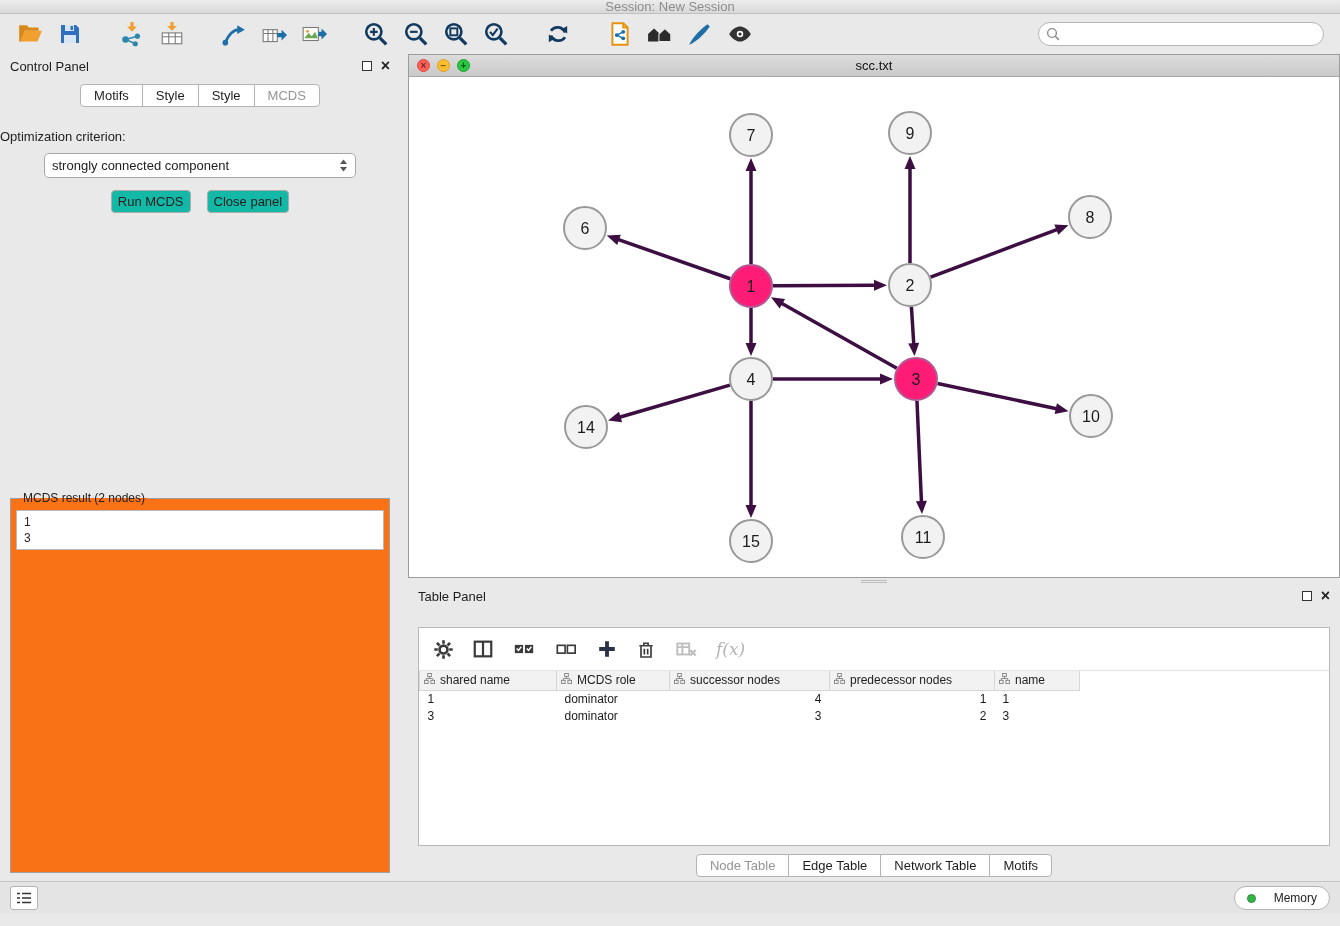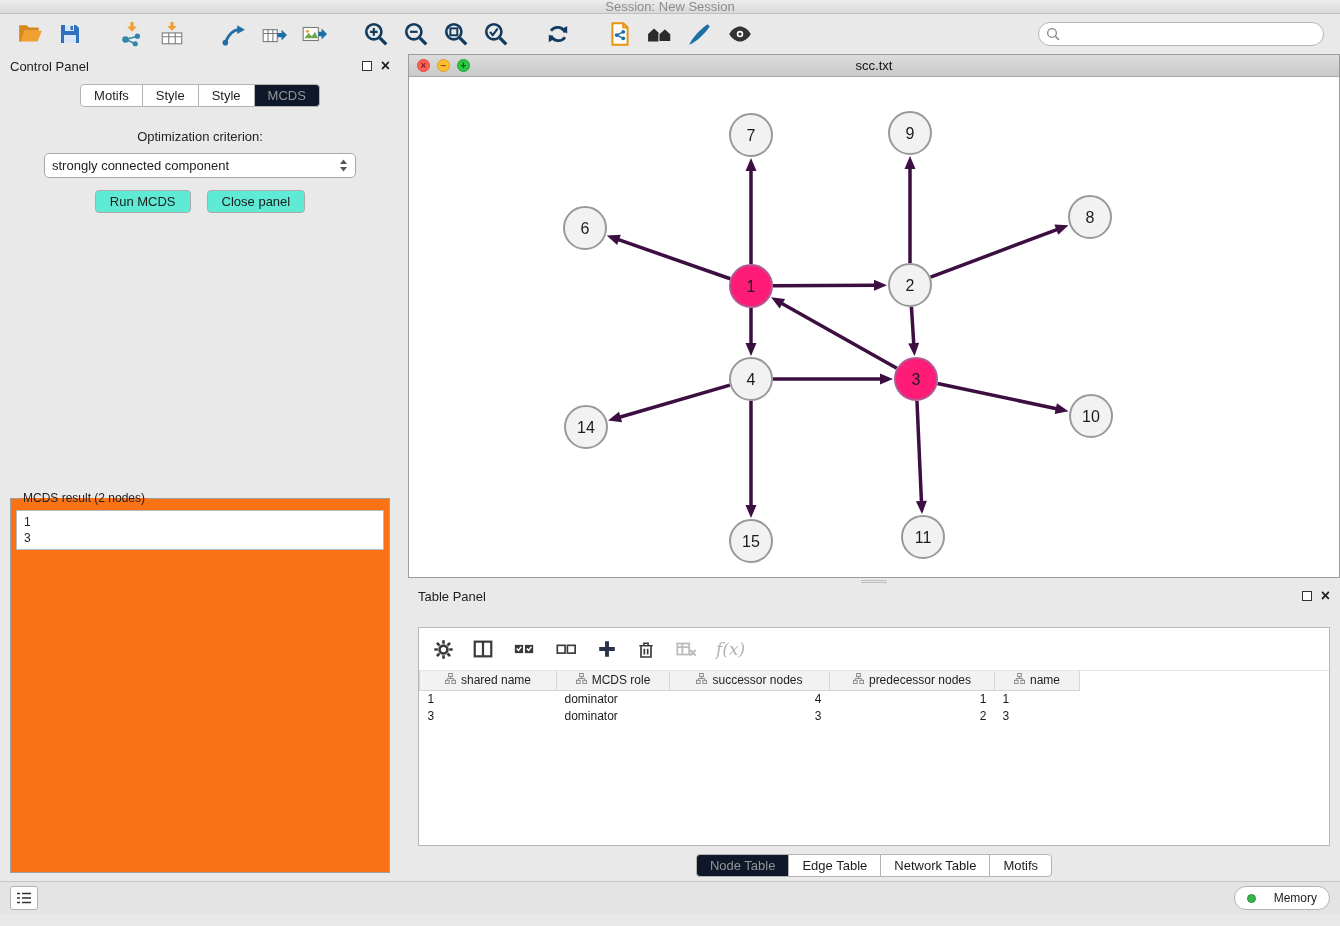--- a/index.html
+++ b/index.html
@@ -27,28 +27,28 @@
   .panel-header { height:24px; display:flex; align-items:center; padding:0 10px; font-size:13px; color:#1d1d1d; }
   .hdr-icons { margin-left:auto; display:flex; align-items:center; gap:9px; }
   .win-float { width:10px; height:10px; border:1.5px solid #333; display:inline-block; background:#fff; }
   .win-close { font-size:16px; font-weight:bold; color:#222; line-height:10px; }
 
   
   .seg-tabs { display:flex; justify-content:center; margin-top:6px; }
   .seg { border:1px solid #b4b4b4; background:#fff; padding:3px 13px; font-size:13px; margin-left:-1px; color:#1d1d1d; }
   .seg:first-child { border-radius:4px 0 0 4px; margin-left:0; }
   .seg:last-child { border-radius:0 4px 4px 0; }
-  .seg.active { background:#0f172a; color:#949494; }
-
-  .opt-label { text-align:center; font-size:13px; margin-top:22px; }
+  .seg.active { background:#ffffff; color:#949494; }
+
+  .opt-label { font-size:13px; margin-top:22px; }
   .dropdown { width:312px; height:25px; margin:9px auto 0; background:#fff; border:1px solid #a8a8a8; border-radius:5px;
               display:flex; align-items:center; padding:0 7px; font-size:13px; }
   .dd-arrows { margin-left:auto; display:flex; }
   .btn-row { display:flex; justify-content:center; gap:16px; margin-top:12px; }
-  .push-btn { background:#5eead4; border:1px solid #ababab; border-radius:4px; padding:3px 14px; font-size:13px; color:#1d1d1d; }
+  .push-btn { background:#14b8a6; border:1px solid #ababab; border-radius:4px; padding:3px 6px; font-size:13px; color:#1d1d1d; }
 
   .result-box { margin:auto 10px 8px; height:382px; border:1px solid #9f9f9f; padding:5px; background:#f97316; }
   .result-box legend { font-size:12px; padding:0 3px; margin-left:4px; }
   .result-inner { background:#fff; border:1px solid #b9b9b9; height:100%; font-size:12px; padding:3px 7px; line-height:16px; overflow:hidden; }
 
   
   .net-window { height:524px; border:1px solid #9c9c9c; background:#fff; display:flex; flex-direction:column; }
   .net-titlebar { height:22px; background:linear-gradient(#dcdcdc,#c9c9c9); border-bottom:1px solid #a8a8a8;
                   display:flex; align-items:center; padding:0 8px; position:relative; }
   .traffic { display:flex; gap:7px; }
@@ -65,21 +65,21 @@
 
   
   .table-panel { flex:1; display:flex; flex-direction:column; padding:0 10px 4px; }
   .table-frame { flex:1; background:#fff; border:1px solid #b7b7b7; display:flex; flex-direction:column; overflow:hidden;margin-top:19px; }
   .table-toolbar { height:43px; display:flex; align-items:center; gap:18px; padding:0 14px; border-bottom:1px solid #e4e4e4; }
   .ticon { display:flex; align-items:center; justify-content:center; background:none; border:none; }
   .fx-label { font-family:"DejaVu Serif","Liberation Serif",serif; font-style:italic; font-size:17px; color:#b3b3b3; }
 
   table.data { border-collapse:collapse; table-layout:fixed; width:100%; font-size:12px; }
   table.data th { background:#f2f2f2; border:1px solid #d6d6d6; border-top:none; height:19px; font-weight:normal; padding:0 4px; }
-  table.data th .th-inner { display:flex; align-items:center; justify-content:center; gap:5px; }
+  table.data th .th-inner { display:flex; align-items:center; justify-content:flex-start; gap:5px; }
   table.data th.fill, table.data td.fill { background:#fff; border:none; }
   table.data td { height:17px; padding:0 8px; color:#1b1b1b; }
 
   .table-tabs { display:flex; justify-content:center; margin-top:8px; }
 
   
   .statusbar { height:33px; border-top:1px solid #c4c4c4; background:#e4e4e4; display:flex; align-items:center; padding:0 10px; }
   .sq-btn { width:28px; height:24px; background:#fff; border:1px solid #b3b3b3; border-radius:3px; display:flex; align-items:center; justify-content:center; }
   .memory-pill { margin-left:auto; height:24px; background:#fff; border:1px solid #b3b3b3; border-radius:12px;
                  display:flex; align-items:center; gap:18px; padding:0 12px; font-size:12px; }

